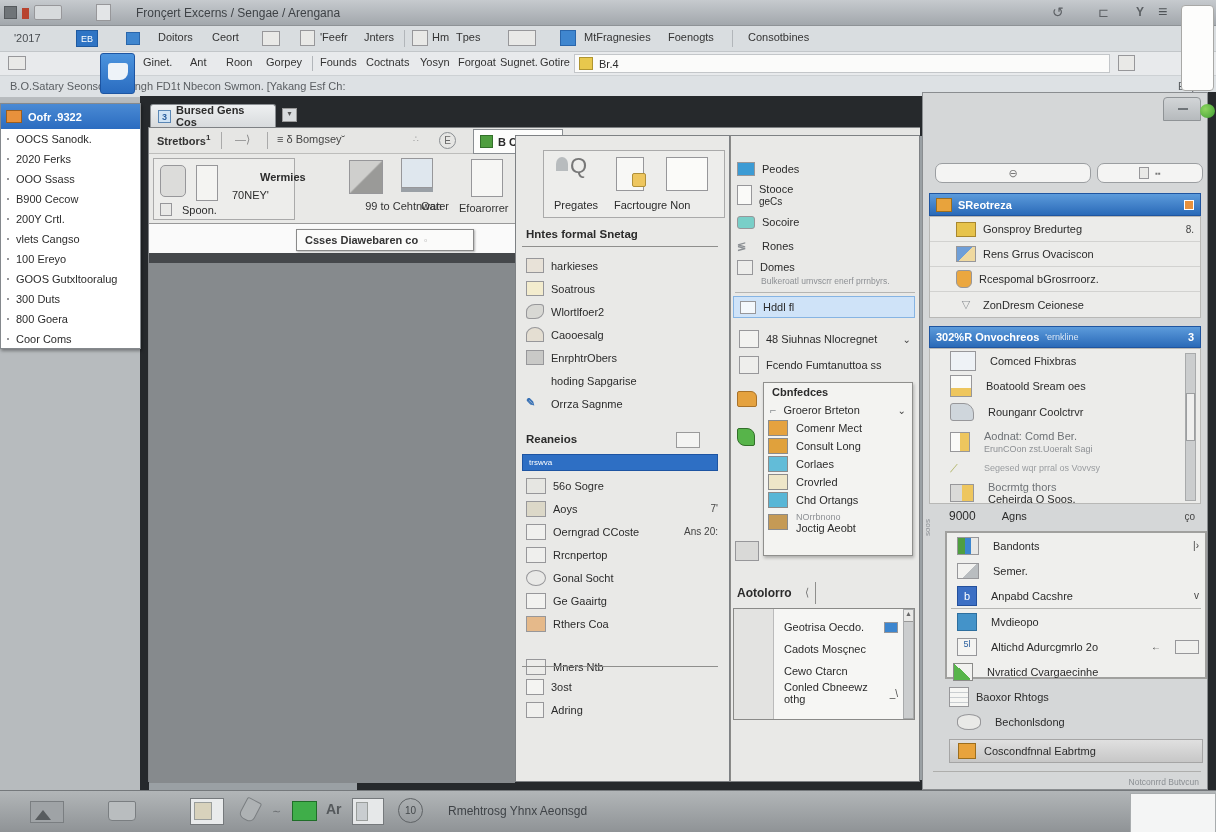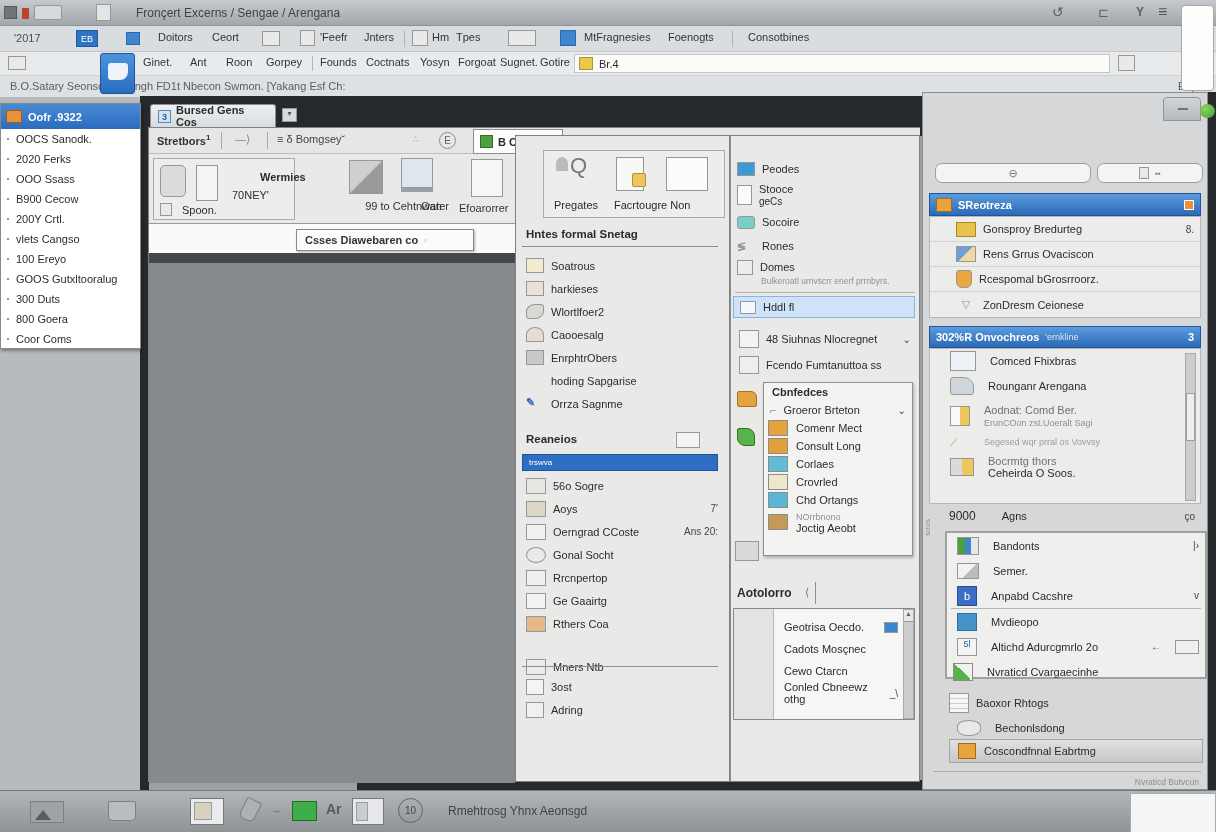--- a/index.html
+++ b/index.html
@@ -198,26 +198,26 @@
     <span style="font-weight:bold;color:#333;">Csses Diawebaren co</span>
     <span style="margin-left:6px;color:#999;font-size:8px;">▫</span>
   </div>
 </div>
 
 <div class="panel" style="left:515px;top:135px;width:215px;height:647px;z-index:3;">
   <div class="abs" style="left:10px;top:92px;font-weight:bold;font-size:11.5px;">Hntes formal Snetag</div>
   <div class="abs" style="left:6px;top:110px;width:196px;height:1px;background:#8f8f8d;"></div>
   <div class="abs" style="left:4px;top:118px;width:200px;">
     <div class="it" style="height:23px;">
+        <span class="ic" style="width:18px;height:15px;background:#e8e2d8;"></span>
+        <span>harkieses</span>
+      </div>
+    <div class="it" style="height:23px;">
         <span class="ic" style="width:18px;height:15px;background:#f3ecce;"></span>
         <span>Soatrous</span>
-      </div>
-    <div class="it" style="height:23px;">
-        <span class="ic" style="width:18px;height:15px;background:#e8e2d8;"></span>
-        <span>harkieses</span>
       </div>
     <div class="it" style="height:23px;text-align:center;">
         <span class="ic" style="width:18px;height:15px;background:#d8d8d4;border-radius:50% 20% 50% 20%;"></span>
         <span>Wlortlfoer2</span>
       </div>
     <div class="it" style="height:23px;">
         <span class="ic" style="width:18px;height:15px;background:#e4ded2;border-radius:50% 50% 0 0;"></span>
         <span>Caooesalg</span>
       </div>
     <div class="it" style="height:23px;">
@@ -248,27 +248,27 @@
         <span class="ic" style="width:20px;height:16px;background:#dcd8c8;"></span>
         <span>Aoys</span>
         <span class="val">7'</span>
       </div>
     <div class="it" style="height:23px;">
         <span class="ic" style="width:20px;height:16px;background:#f0f0ee;"></span>
         <span>Oerngrad CCoste</span>
         <span class="val">Ans 20:</span>
       </div>
     <div class="it" style="height:23px;">
+        <span class="ic" style="width:20px;height:16px;background:#efefed;"></span>
+        <span>Rrcnpertop</span>
+        <span class="val"></span>
+      </div>
+    <div class="it" style="height:23px;">
         <span class="ic" style="width:20px;height:16px;background:#e9e9e7;border-radius:50%;"></span>
         <span>Gonal Socht</span>
-        <span class="val"></span>
-      </div>
-    <div class="it" style="height:23px;">
-        <span class="ic" style="width:20px;height:16px;background:#efefed;"></span>
-        <span>Rrcnpertop</span>
         <span class="val"></span>
       </div>
     <div class="it" style="height:23px;">
         <span class="ic" style="width:20px;height:16px;background:#f2f2f0;"></span>
         <span>Ge Gaairtg</span>
         <span class="val"></span>
       </div>
     <div class="it" style="height:23px;">
         <span class="ic" style="width:20px;height:16px;background:#e5b98a;"></span>
         <span>Rthers Coa</span>
@@ -438,22 +438,27 @@
     <span>302%R Onvochreos</span>
     <span style="font-weight:normal;font-size:9px;color:#d9e6f5;">'ernkline</span>
     <span style="margin-left:auto;">3</span>
   </div>
   <div class="abs" style="left:6px;top:255px;width:272px;height:156px;background:#ececea;border:1px solid #b8b8b6;">
     <div class="it" style="height:24px;padding-left:20px;gap:14px;">
         <span class="ic" style="width:26px;height:20px;background:#eef2f6;"></span>
         <span>Comced Fhixbras</span>
       </div>
     <div class="it" style="height:26px;padding-left:20px;gap:14px;">
+        <span class="ic" style="width:22px;height:22px;background:linear-gradient(#fafaf8 60%,#eec65e 60%);"></span>
+        <span>Boatoold Sream oes</span>
+        <span class="val">›</span>
+      </div>
+    <div class="it" style="height:26px;padding-left:20px;gap:14px;">
         <span class="ic" style="width:24px;height:18px;background:#cfd6dc;border-radius:3px 10px 3px 3px;"></span>
-        <span>Rounganr Arengana</span>
+        <span>Rounganr Coolctrvr</span>
         <span class="val">›</span>
       </div>
     <div class="it" style="height:34px;padding-left:20px;gap:14px;">
         <span class="ic" style="width:20px;height:20px;background:linear-gradient(90deg,#fafaf8 50%,#eec65e 50%);"></span>
         <span><span style="color:#6e7276;">Aodnat: Comd Ber.</span><br><span style="font-size:9px;color:#8d9094;">ErunCOon zst.Uoeralt Sagi</span></span>
         <span class="val">i</span>
       </div>
     <div class="it" style="height:18px;padding-left:20px;gap:14px;">
         <span style="width:20px;color:#a9ad57;">⟋</span>
         <span style="font-size:9px;color:#9a9da0;">Segesed wqr prral os Vovvsy</span>
@@ -496,36 +501,36 @@
     <div class="it" style="height:25px;padding-left:10px;gap:14px;">
         <span class="ic" style="width:20px;height:18px;background:#f4f4f2;color:#2a5f9e;font-size:9px;text-align:center;">5l</span>
         <span>Altichd Adurcgmrlo 2o</span>
         <span class="val">←</span>
         <span class="ic" style="width:24px;height:14px;background:#f0f0ee;"></span>
       </div>
     <div class="it" style="height:25px;gap:14px;">
         <span style="width:20px;height:18px;background:linear-gradient(45deg,#57b44a 50%,#f2f2f0 50%);border:1px solid #8b8b89;"></span>
         <span>Nvraticd Cvargaecinhe</span>
       </div>
-    <div class="it" style="height:25px;padding-left:2px;margin-top:6px;">
+    <div class="it" style="height:25px;padding-left:2px;">
         <span class="ic" style="width:20px;height:20px;background:repeating-linear-gradient(#f6f6f4 0 4px,#c9cdd0 4px 5px);"></span>
         <span>Baoxor Rhtogs</span>
       </div>
     <div class="it" style="height:25px;padding-left:10px;gap:14px;">
         <span class="ic" style="width:24px;height:16px;background:#e9e9e7;border-radius:50%/40%;"></span>
         <span>Bechonlsdong</span>
       </div>
   </div>
 
   <div class="hl" style="left:26px;top:646px;width:254px;height:24px;">
     <span class="ic" style="width:18px;height:16px;background:#e8a33c;border-color:#9c6e1e;"></span>
     <span>Coscondfnnal Eabrtmg</span>
   </div>
   <div class="abs" style="left:10px;top:678px;width:268px;height:1px;background:#aeaeac;"></div>
-  <div class="abs" style="left:0;top:684px;width:276px;text-align:right;font-size:8.5px;color:#8b8f93;">Nvraticd Butvcun</div>
+  <div class="abs" style="left:0;top:684px;width:276px;text-align:right;font-size:8.5px;color:#8b8f93;">Notconrrd Butvcun</div>
   <span class="abs" style="left:-4px;top:430px;font-size:8px;color:#8b8f93;transform:rotate(-90deg);">soos</span>
 </div>
 
 <div class="abs" style="left:1181px;top:5px;width:33px;height:86px;background:#fdfdfc;border:1px solid #a8a8a6;border-radius:4px;z-index:6;"></div>
 <div class="abs" style="left:1163px;top:97px;width:38px;height:24px;background:linear-gradient(#d2d5d7,#b6babd);border:1px solid #8f9396;border-radius:4px 4px 0 0;z-index:6;">
     <span class="abs" style="left:14px;top:10px;width:10px;height:2px;background:#6f7478;"></span>
   </div>
 <div class="abs" style="left:1200px;top:104px;width:15px;height:14px;background:radial-gradient(circle at 35% 35%,#8ed45f,#3f9e33);border-radius:50%;z-index:6;"></div>
 
 <div class="abs" style="left:0;top:790px;width:1216px;height:42px;background:linear-gradient(#b2b6b8,#8f9396);border-top:1px solid #75797c;z-index:7;">

